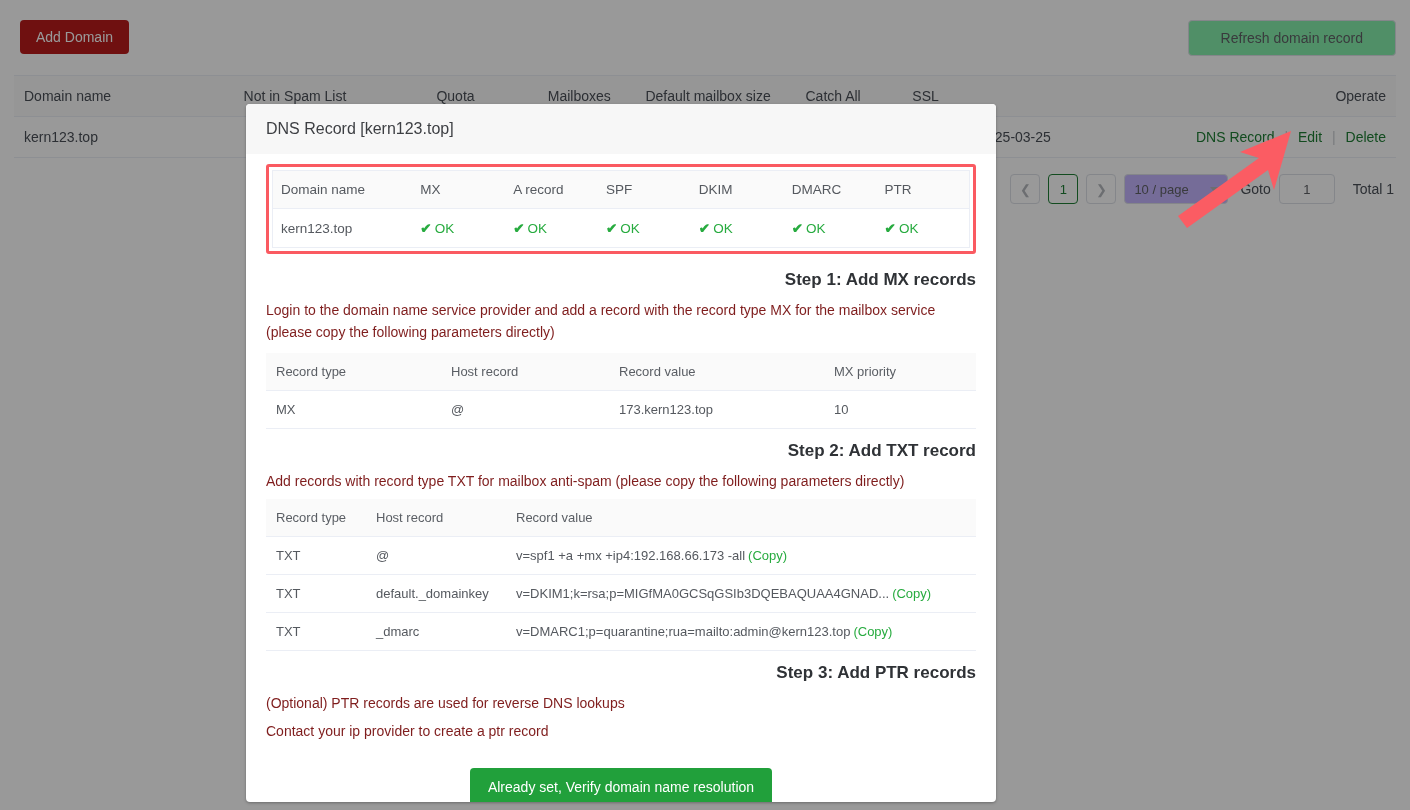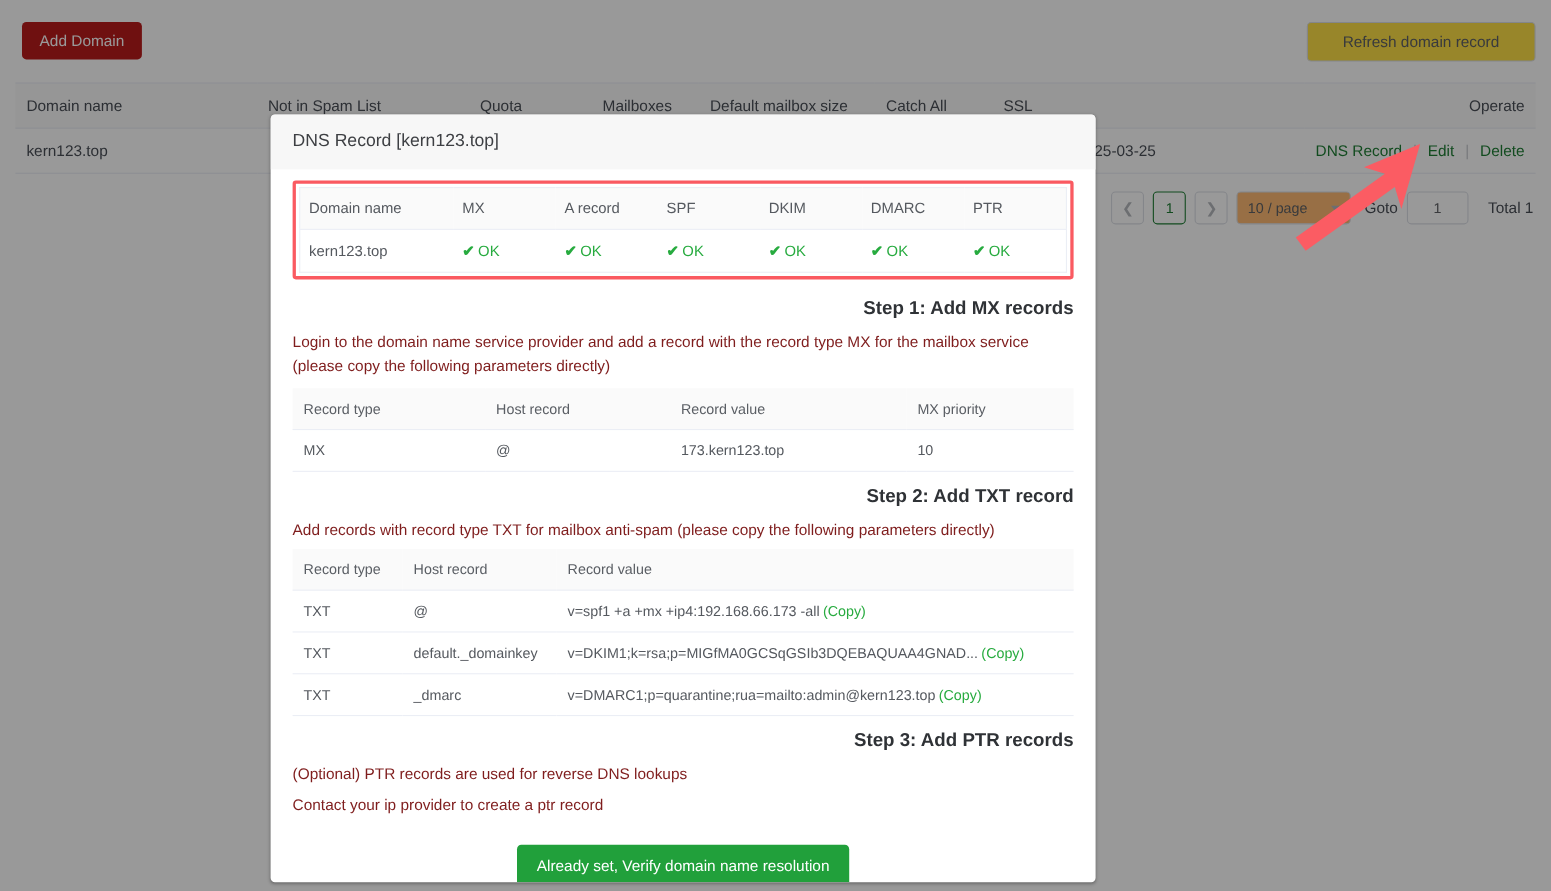--- a/index.html
+++ b/index.html
@@ -27,21 +27,21 @@
     border: none;
     border-radius: 4px;
     font-size: 14px;
     padding: 10px 16px;
     line-height: 1;
     cursor: pointer;
     font-family: "Liberation Sans", sans-serif;
   }
   .btn-refresh {
     position: absolute; right: 0; top: 0;
-    background: #fde047;
+    background: #86efac;
     color: #606266;
     border: 1px solid #dcdfe6;
     border-radius: 4px;
     font-size: 14px;
     padding: 10px 32px;
     line-height: 1;
     cursor: pointer;
     font-family: "Liberation Sans", sans-serif;
   }
 
@@ -116,21 +116,21 @@
     color: #1e7e34;
     display: flex; align-items: center; justify-content: center;
     font-size: 13px;
     cursor: pointer;
   }
   .pg-size {
     height: 30px;
     min-width: 104px;
     border: 1px solid #dcdfe6;
     border-radius: 4px;
-    background: #fdba74;
+    background: #c4b5fd;
     color: #606266;
     display: flex; align-items: center; justify-content: space-between;
     padding: 0 9px;
     font-size: 13px;
     cursor: pointer;
   }
   .pg-size .caret {
     border-left: 4px solid transparent;
     border-right: 4px solid transparent;
     border-top: 5px solid #b5b8bd;

